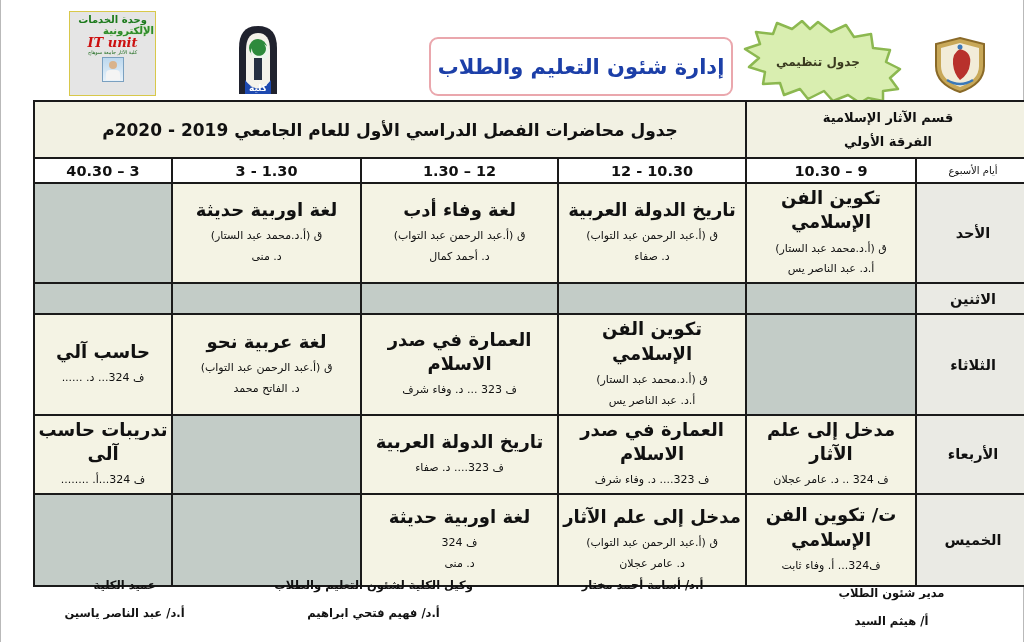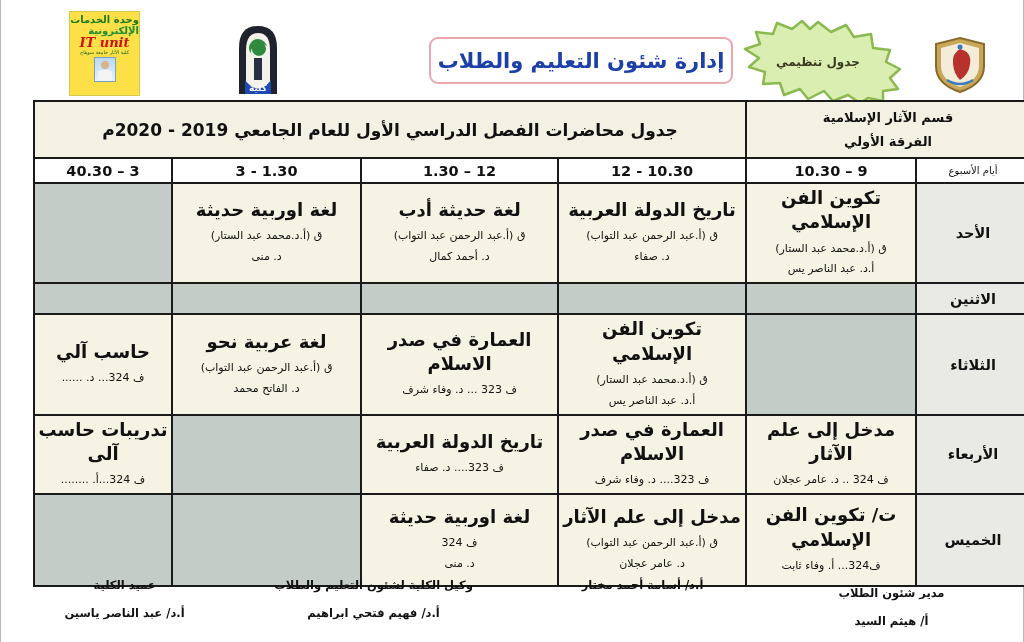--- a/index.html
+++ b/index.html
@@ -14,34 +14,34 @@
     --star-stroke:#8cb850;
   }
   *{box-sizing:border-box;margin:0;padding:0;}
   html,body{width:1024px;height:642px;background:#fff;overflow:hidden;}
   body{font-family:"DejaVu Sans","Liberation Sans",sans-serif;color:#111;}
   .page{position:relative;width:1024px;height:642px;background:#fff;
         border-left:1px solid #b9b9b9;border-right:1px solid #b9b9b9;}
 
   
   .hdr{position:absolute;top:0;left:0;right:0;height:99px;}
-  .it-badge{position:absolute;left:68px;top:11px;width:71px;height:85px;
-            background:#fde047;border:1px solid #d8c84a;text-align:center;
+  .it-badge{position:absolute;left:68px;top:11px;width:87px;height:85px;
+            background:#e5e5e5;border:1px solid #d8c84a;text-align:center;
             padding-top:3px;line-height:1.05;}
   .it-badge .g1{font-size:10px;font-weight:bold;color:#1c7a1c;}
   .it-badge .g2{font-size:10px;font-weight:bold;color:#2e8a2e;text-shadow:0 0 1px #9adf6a;padding-left:32px;}
   .it-badge .red{font-size:13px;font-weight:bold;color:#cc1111;font-family:"DejaVu Serif","Liberation Serif",serif;font-style:italic;}
   .it-badge .tiny{font-size:5px;color:#1c6a1c;}
   .it-badge .photo{width:22px;height:25px;margin:2px auto 0;background:linear-gradient(#bcd8ee,#e8f2fa);
             border:1px solid #7aa0c0;position:relative;}
   .it-badge .photo::before{content:"";position:absolute;left:6px;top:3px;width:8px;height:8px;border-radius:50%;background:#d9b38c;}
   .it-badge .photo::after{content:"";position:absolute;left:3px;top:12px;width:14px;height:10px;border-radius:4px 4px 0 0;background:#f4f4f4;}
 
   .college-logo{position:absolute;left:224px;top:22px;width:66px;height:74px;}
-  .admin-pill{position:absolute;left:428px;top:37px;width:304px;height:47px;
+  .admin-pill{position:absolute;left:428px;top:37px;width:304px;height:59px;
               border:2px solid var(--pill-border);border-radius:9px;background:#fff;
               display:flex;align-items:center;justify-content:center;
               font-size:21px;font-weight:bold;color:var(--accent-blue);}
   .star-wrap{position:absolute;left:731px;top:20px;width:172px;height:83px;}
   .star-wrap .star-label{position:absolute;inset:0;display:flex;align-items:center;justify-content:center;
               font-size:12px;font-weight:bold;color:#3a3a1f;}
   .crest{position:absolute;left:929px;top:36px;width:60px;height:58px;}
 
   
   table.sched{position:absolute;top:100px;left:32px;width:996px;border-collapse:collapse;
@@ -151,21 +151,21 @@
         <div class="subj">تكوين الفن الإسلامي</div>
         <div class="det">ق (أ.د.محمد عبد الستار)</div>
         <div class="det">أ.د. عبد الناصر يس</div>
       </td>
       <td class="cell filled">
         <div class="subj">تاريخ الدولة العربية</div>
         <div class="det">ق (أ.عبد الرحمن عبد التواب)</div>
         <div class="det">د. صفاء</div>
       </td>
       <td class="cell filled">
-        <div class="subj">لغة حديثة أدب</div>
+        <div class="subj">لغة وفاء أدب</div>
         <div class="det">ق (أ.عبد الرحمن عبد التواب)</div>
         <div class="det">د. أحمد كمال</div>
       </td>
       <td class="cell filled">
         <div class="subj">لغة اوربية حديثة</div>
         <div class="det">ق (أ.د.محمد عبد الستار)</div>
         <div class="det">د. منى</div>
       </td>
       <td class="cell empty"></td>
     </tr>

